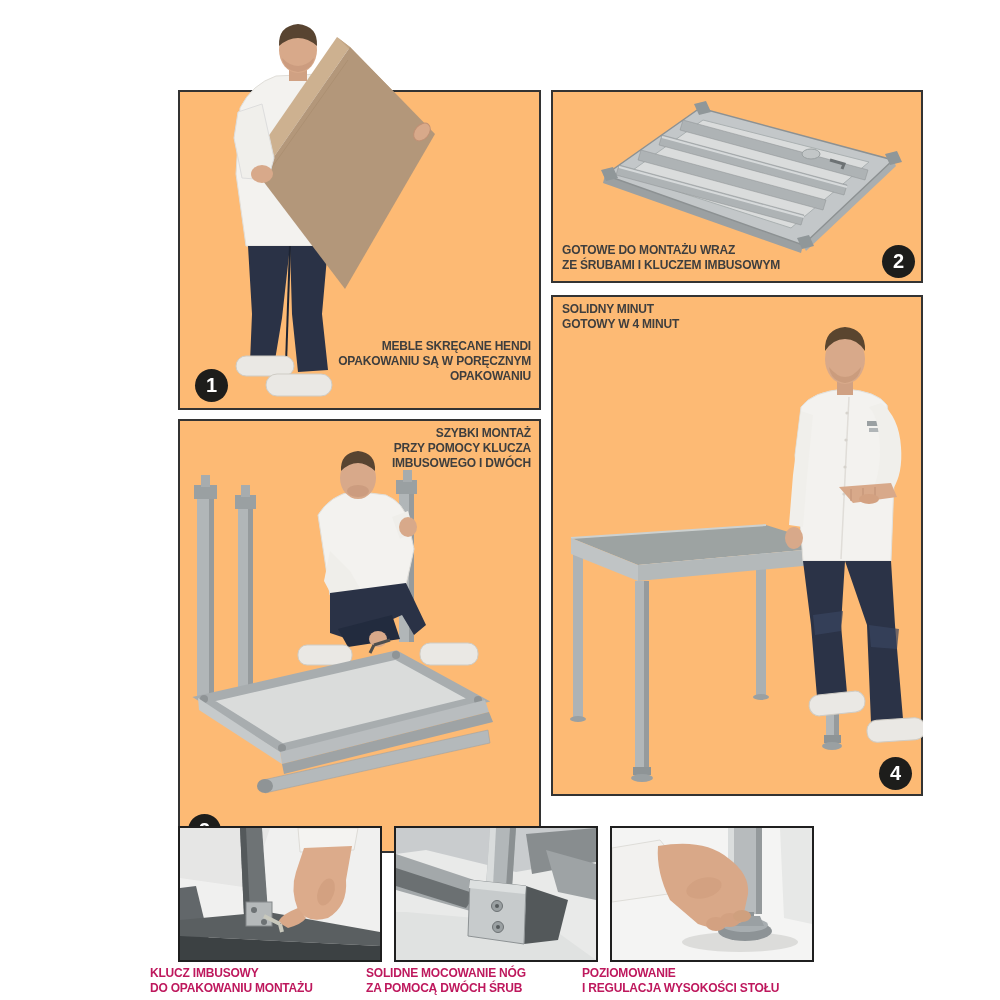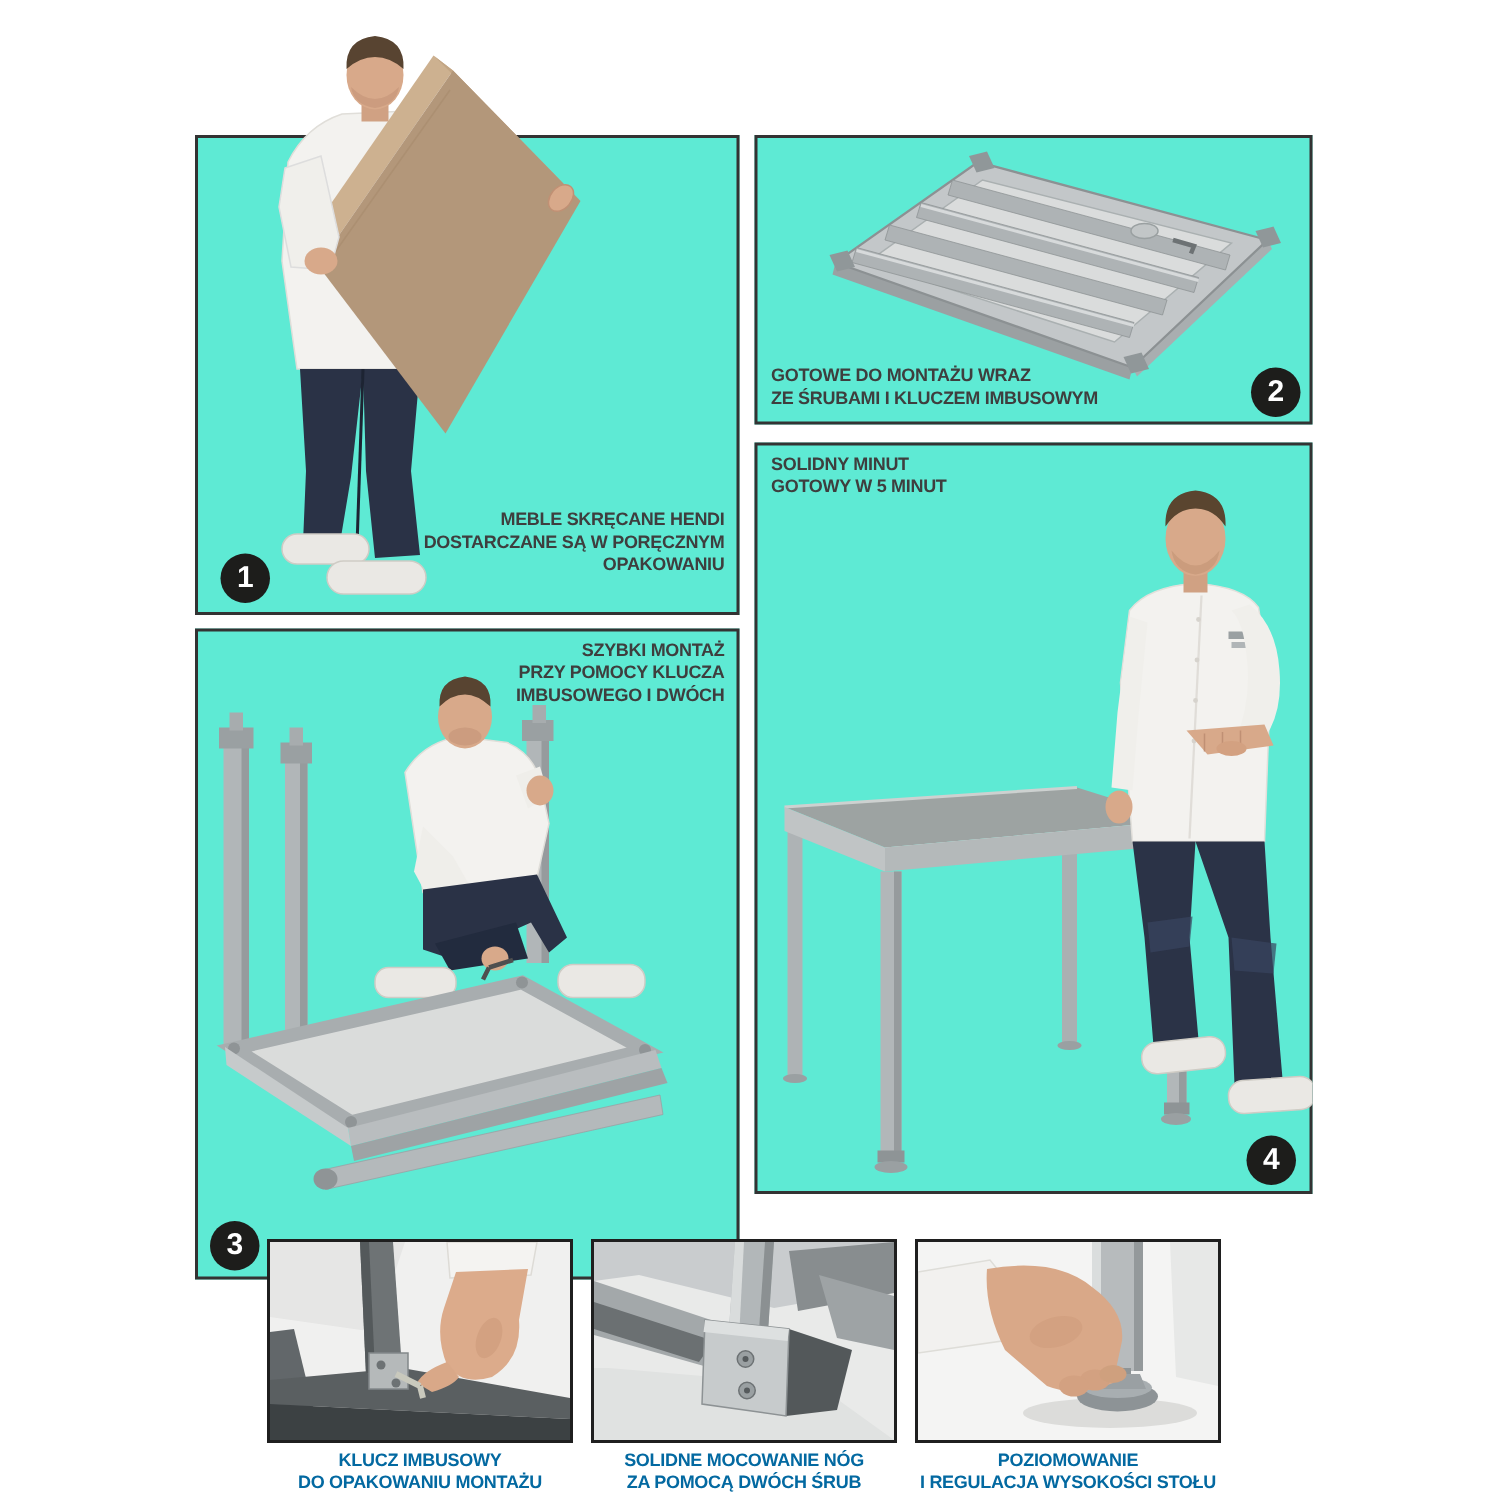--- a/index.html
+++ b/index.html
@@ -1,18 +1,18 @@
 <!DOCTYPE html>
 <html><head>
 <meta charset="utf-8">
 <style>
   html,body{margin:0;padding:0;background:#ffffff;}
   .poster{position:relative;width:1000px;height:1000px;background:#ffffff;overflow:hidden;
           font-family:"Liberation Sans","DejaVu Sans",sans-serif;}
-  .panel{position:absolute;border:2px solid #333333;background:#5eead4;box-sizing:border-box;}
+  .panel{position:absolute;border:2px solid #333333;background:#fdba74;box-sizing:border-box;margin-left:48px;}
   .p1{left:130px;top:90px;width:363px;height:320px;}
   .p2{left:503px;top:90px;width:372px;height:193px;}
   .p3{left:130px;top:419px;width:363px;height:434px;}
   .p4{left:503px;top:295px;width:372px;height:501px;}
   .photo{position:absolute;border:2px solid #1f1f1f;background:#ffffff;box-sizing:border-box;}
   .ph1{left:178px;top:826px;width:204px;height:136px;}
   .ph2{left:394px;top:826px;width:204px;height:136px;}
   .ph3{left:610px;top:826px;width:204px;height:136px;}
   .scene{position:absolute;display:block;}
   .scene1{left:-2px;top:-84px;width:363px;height:404px;}
@@ -27,22 +27,22 @@
   .c1{right:8px;bottom:24px;}
   .c2{left:9px;bottom:8px;}
   .c3{right:8px;top:5px;}
   .c4{left:9px;top:5px;}
   .badge{position:absolute;width:33px;height:33px;border-radius:50%;background:#1d1d1b;color:#ffffff;
          font-weight:bold;font-size:20px;display:flex;align-items:center;justify-content:center;}
   .b1{left:15px;bottom:6px;}
   .b2{right:6px;bottom:3px;}
   .b3{left:8px;bottom:4px;}
   .b4{right:9px;bottom:4px;}
-  .detail-caption{position:absolute;width:260px;color:#0369a1;font-weight:bold;font-size:12px;
-                  line-height:15px;letter-spacing:-0.2px;text-align:center;top:966px;}
+  .detail-caption{position:absolute;width:260px;color:#be185d;font-weight:bold;font-size:12px;
+                  line-height:15px;letter-spacing:-0.2px;top:966px;}
   .dc1{left:150px;} .dc2{left:366px;} .dc3{left:582px;}
 </style>
 </head>
 <body>
 
 <div class="poster">
 
   <section class="panel p1">
     <svg class="scene scene1" viewBox="0 0 363 404">
       <g>
@@ -67,21 +67,21 @@
       </g>
       <g>
         <rect x="111" y="60" width="18" height="13" fill="#d0a183"></rect>
         <ellipse cx="120" cy="42" rx="19" ry="23" fill="#d8a98a"></ellipse>
         <path d="M 101 38 Q 100 18 120 16 Q 140 18 139 38 Q 130 30 120 30 Q 110 30 101 38 Z" fill="#584431"></path>
         <path d="M 104 50 Q 120 66 136 50 Q 134 62 120 64 Q 106 62 104 50 Z" fill="#c09074" opacity="0.5"></path>
       </g>
     </svg>
     <div class="caption cap-r c1">
       <div>MEBLE SKRĘCANE HENDI</div>
-      <div>DOSTARCZANE SĄ W PORĘCZNYM</div>
+      <div>OPAKOWANIU SĄ W PORĘCZNYM</div>
       <div>OPAKOWANIU</div>
     </div>
     <div class="badge b1">1</div>
   </section>
 
   <section class="panel p2">
     <svg class="scene scene2" viewBox="0 0 372 193">
       <g>
         <polygon points="54,85 252,155 250,163 52,93" fill="#9ba0a2"></polygon>
         <polygon points="252,155 342,70 345,76 255,161" fill="#a9aeb0"></polygon>
@@ -210,21 +210,21 @@
         <path d="M 300 194 L 300 206 M 312 193 L 312 206 M 324 192 L 324 205" stroke="#c09074" stroke-width="1"></path>
         <ellipse cx="318" cy="204" rx="10" ry="5" fill="#d3a181"></ellipse>
         <rect x="286" y="86" width="16" height="14" fill="#d0a183"></rect>
         <ellipse cx="294" cy="64" rx="20" ry="25" fill="#d8a98a"></ellipse>
         <path d="M 274 56 Q 273 34 294 32 Q 315 34 314 56 Q 306 44 294 44 Q 282 44 274 56 Z" fill="#5a452f"></path>
         <path d="M 278 72 Q 294 92 310 72 Q 308 86 294 88 Q 280 86 278 72 Z" fill="#bd8f70" opacity="0.5"></path>
       </g>
     </svg>
     <div class="caption cap-l c4">
       <div>SOLIDNY MINUT</div>
-      <div>GOTOWY W 5 MINUT</div>
+      <div>GOTOWY W 4 MINUT</div>
     </div>
     <div class="badge b4">4</div>
   </section>
 
   <section class="photo ph1">
     <svg class="scenep" viewBox="0 0 200 132">
       <rect x="0" y="0" width="200" height="132" fill="#f0f0ef"></rect>
       <polygon points="0,0 90,0 70,60 0,50" fill="#e6e6e5"></polygon>
       <polygon points="0,60 16,58 34,132 0,132" fill="#62676a"></polygon>
       <polygon points="0,92 88,84 200,104 200,118 0,108" fill="#5a5f61"></polygon>

